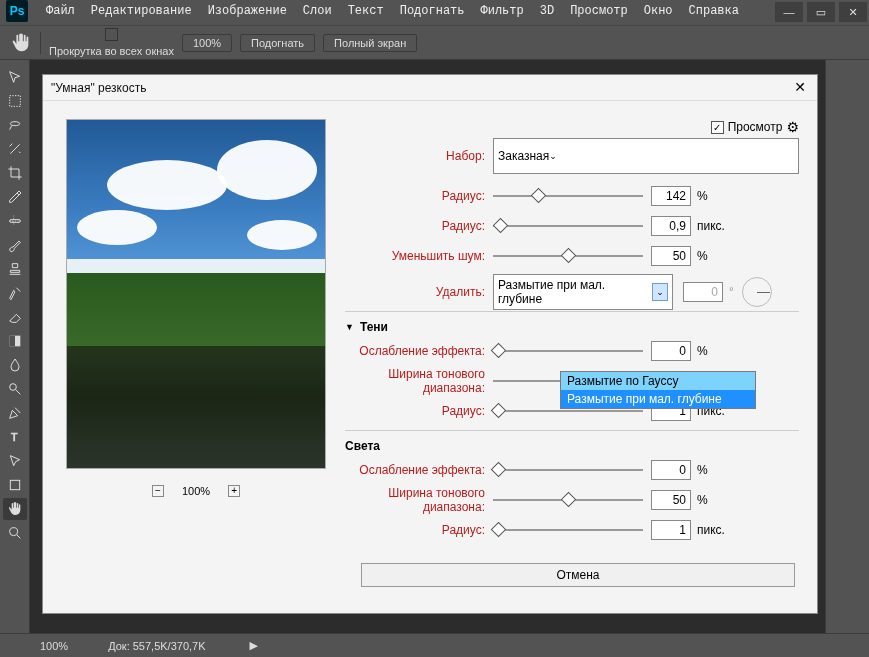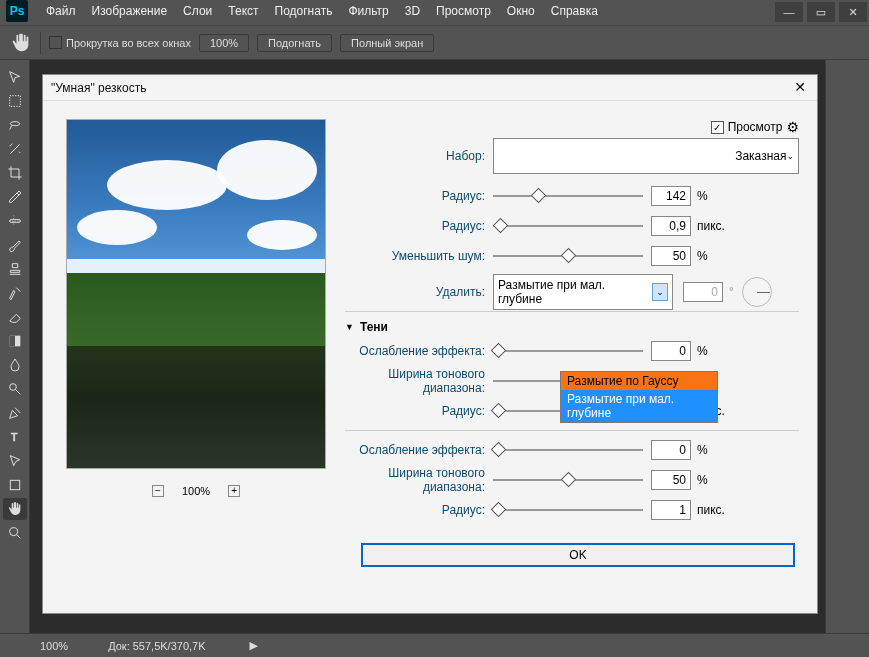--- a/index.html
+++ b/index.html
@@ -1,24 +1,24 @@
 <!DOCTYPE html>
 <html><head>
 <meta charset="utf-8">
 <style>
   * { box-sizing: border-box; margin: 0; padding: 0; font-family: "Segoe UI", Tahoma, sans-serif; }
   body { width: 869px; height: 657px; background: #535353; overflow: hidden; font-size: 12px; color: #ccc; position: relative; }
   .menubar { display: flex; align-items: flex-start; background: #535353; height: 26px; padding-left: 6px; border-bottom: 1px solid #454545;}
   .ps-logo { width: 22px; height: 22px; background:#001d26; color:#00c8ff; font-weight:bold; font-size:12px; display:flex;align-items:center;justify-content:center; margin-right:10px; border-radius:2px;}
-  .menu-item { padding: 4px 8px; font-size:12px; color:#eee; cursor: default;}
+  .menu-item { padding: 4px 8px; font-size:12px; color:#eee; cursor: default; font-family: Liberation Mono, monospace;}
   .win-controls { margin-left:auto; display:flex;}
   .win-btn { width:28px; height:20px; background:#3f3f3f; margin:2px 2px; display:flex;align-items:center;justify-content:center; color:#ddd; font-size:11px;}
   .optbar { height: 34px; background:#535353; border-bottom:1px solid #3b3b3b; display:flex; align-items:center; padding-left:10px; gap:8px;}
   .opt-icon { width:22px;height:22px; display:flex;align-items:center;justify-content:center;}
-  .opt-check { display:flex; align-items:center; gap:4px; font-size:11px; color:#ddd;}
+  .opt-check { display:flex; align-items:center; gap:4px; font-size:11px; color:#ddd;flex-direction:column;}
   .opt-btn { background:#535353; border:1px solid #3a3a3a; color:#ddd; font-size:11px; padding:2px 10px; border-radius:2px;}
   .main { display:flex; height: calc(100% - 60px - 24px);}
   .toolbar { width: 30px; background:#535353; border-right:1px solid #3b3b3b; display:flex; flex-direction:column; align-items:center; padding-top:6px; gap:2px;}
   .tool { width:24px; height:22px; display:flex; align-items:center; justify-content:center; cursor:default;}
   .tool svg { width:16px; height:16px; }
   .tool.active { background:#3a3a3a; border-radius:2px;}
   .canvas-region { flex:1; background:#2c2c2c; position:relative;}
   .right-panels { width:44px; background:#535353; border-left:1px solid #3b3b3b;}
   .statusbar { height:24px; background:#535353; border-top:1px solid #3b3b3b; display:flex; align-items:center; padding-left:40px; font-size:11px; color:#ddd; gap:40px;}
   
@@ -28,51 +28,52 @@
   .dlg-close { margin-left:auto; width:18px;height:18px; font-size:14px; text-align:center; cursor:default;}
   .dlg-body { display:flex; padding:18px 18px 10px 18px; gap:14px; height:calc(100% - 26px); flex-direction:column;}
   .dlg-top { display:flex; gap:14px; flex:0 0 auto;}
   .preview { width:270px; display:flex; flex-direction:column; align-items:center;}
   .preview-img { width:260px; height:350px; border:1px solid #aaa; position:relative; overflow:hidden; background: linear-gradient(#215a96 0%, #3a7cc0 25%, #5093d4 40%, #e7eff7 40%, #e7eff7 44%, #285a1d 44%, #3a6a2a 65%, #24351c 65%, #1b2616 80%, #2c352b 100%);}
   .cloud { position:absolute; background:#fff; border-radius:50%; opacity:0.95;}
   .zoom-row { display:flex; align-items:center; gap:18px; margin-top:16px; font-size:11px; }
   .zoom-btn { width:12px;height:12px; border:1px solid #888; display:flex;align-items:center;justify-content:center; font-size:10px; line-height:10px;}
   .controls { flex:1; }
   .ctrl-row { display:flex; align-items:center; margin-bottom:8px; height:22px;}
-  .ctrl-label { width:148px; text-align:right; padding-right:8px; font-size:12px; color:#0c4a6e;}
+  .ctrl-label { width:148px; text-align:right; padding-right:8px; font-size:12px; color:#b91c1c;}
   .slider, .select, .numbox { }
   .slider { flex:0 0 150px; position:relative; height:18px; margin-right:8px;}
   .slider-track { position:absolute; left:0; right:0; top:8px; height:2px; background:#999;}
   .slider-thumb { position:absolute; top:3px; width:11px; height:11px; background:#fff; border:1px solid #555; transform:rotate(45deg);}
   .numbox { width:40px; height:20px; border:1px solid #888; font-size:12px; padding:1px 4px; text-align:right; background:#fff;}
   .unit { margin-left:6px; font-size:12px;}
-  .select { flex:1; height:19px; border:1px solid #888; background:#fff; padding:17px 4px; font-size:12px; display:flex; align-items:center; justify-content:flex-end;}
+  .select { flex:1; height:19px; border:1px solid #888; background:#fff; padding:17px 4px; font-size:12px; display:flex; align-items:center; justify-content:flex-start;}
   .select-arrow { width:16px; height:18px; background:#cfe4ff; border:1px solid #6a9ed8; display:flex;align-items:center;justify-content:center; font-size:9px;}
   .section-head { display:flex; align-items:center; gap:6px; margin:4px 0 6px 0; font-weight:bold; font-size:12px;}
   .section-head .tri { font-size:9px;}
   .hr { border-top:1px solid #ccc; margin:4px 0 8px 0;}
   .check-row { display:flex; align-items:center; justify-content:center; gap:4px; margin-bottom:10px;}
   .checkbox { width:13px;height:13px; border:1px solid #555; background:#fff; display:flex;align-items:center;justify-content:center; font-size:10px;}
   .gear { margin-left:auto; font-size:14px;}
-  .dropdown-list { position:absolute; border:1px solid #7a7a7a; background:#f97316; width:158px; left:517px; top:296px; z-index:10; font-size:12px;}
+  .dropdown-list { position:absolute; border:1px solid #7a7a7a; background:#7dd3fc; width:196px; left:517px; top:296px; z-index:10; font-size:12px;}
   .dropdown-list div { padding:2px 6px;}
   .dropdown-list .sel { background:#1e90ff; color:#fff;}
   .dlg-buttons { display:flex; gap:14px; justify-content:flex-end; padding:0 4px 6px 300px;}
   .dlg-btn { flex:1; height:24px; border:1px solid #999; background:#f0f0f0; font-size:12px;}
   .dlg-btn.primary { border:2px solid #0a64c8;}
   .angle-dial { width:30px;height:30px; border:1px solid #bbb; border-radius:50%; position:relative; margin-left:8px;}
   .angle-dial::after { content:""; position:absolute; left:50%; top:50%; width:13px; height:1px; background:#666; transform-origin:left; transform:rotate(0deg);}
   .deg { margin-left:6px; font-size:12px; color:#999;}
 </style>
 </head>
 <body>
 
 <div class="menubar">
   <div class="ps-logo">Ps</div>
   <div class="menu-item">Файл</div>
+  <div class="menu-item">Редактирование</div>
   <div class="menu-item">Изображение</div>
   <div class="menu-item">Слои</div>
   <div class="menu-item">Текст</div>
   <div class="menu-item">Подогнать</div>
   <div class="menu-item">Фильтр</div>
   <div class="menu-item">3D</div>
   <div class="menu-item">Просмотр</div>
   <div class="menu-item">Окно</div>
   <div class="menu-item">Справка</div>
   <div class="win-controls">
@@ -318,20 +319,23 @@
           <div class="ctrl-label">Радиус:</div>
           <div class="slider">
               <div class="slider-track"></div>
               <div class="slider-thumb" style="left:0;"></div>
             </div>
           <input class="numbox" value="1" style="">
           <span class="unit">пикс.</span>
         </div>
 
         <div class="hr"></div>
+        <div class="section-head">
+            <span>Света</span>
+          </div>
         <div class="ctrl-row">
           <div class="ctrl-label">Ослабление эффекта:</div>
           <div class="slider">
               <div class="slider-track"></div>
               <div class="slider-thumb" style="left:0;"></div>
             </div>
           <input class="numbox" value="0" style="">
           <span class="unit">%</span>
         </div>
         <div class="ctrl-row">
@@ -348,21 +352,21 @@
           <div class="slider">
               <div class="slider-track"></div>
               <div class="slider-thumb" style="left:0;"></div>
             </div>
           <input class="numbox" value="1" style="">
           <span class="unit">пикс.</span>
         </div>
       </div>
     </div>
     <div class="dlg-buttons">
-      <button class="dlg-btn primary">OK</button>
+      <button class="dlg-btn">Отмена</button>
     </div>
   </div>
 
   <div class="dropdown-list">
     <div>Размытие по Гауссу</div>
     <div class="sel">Размытие при мал. глубине</div>
   </div>
 </div>
 
 </body></html>

